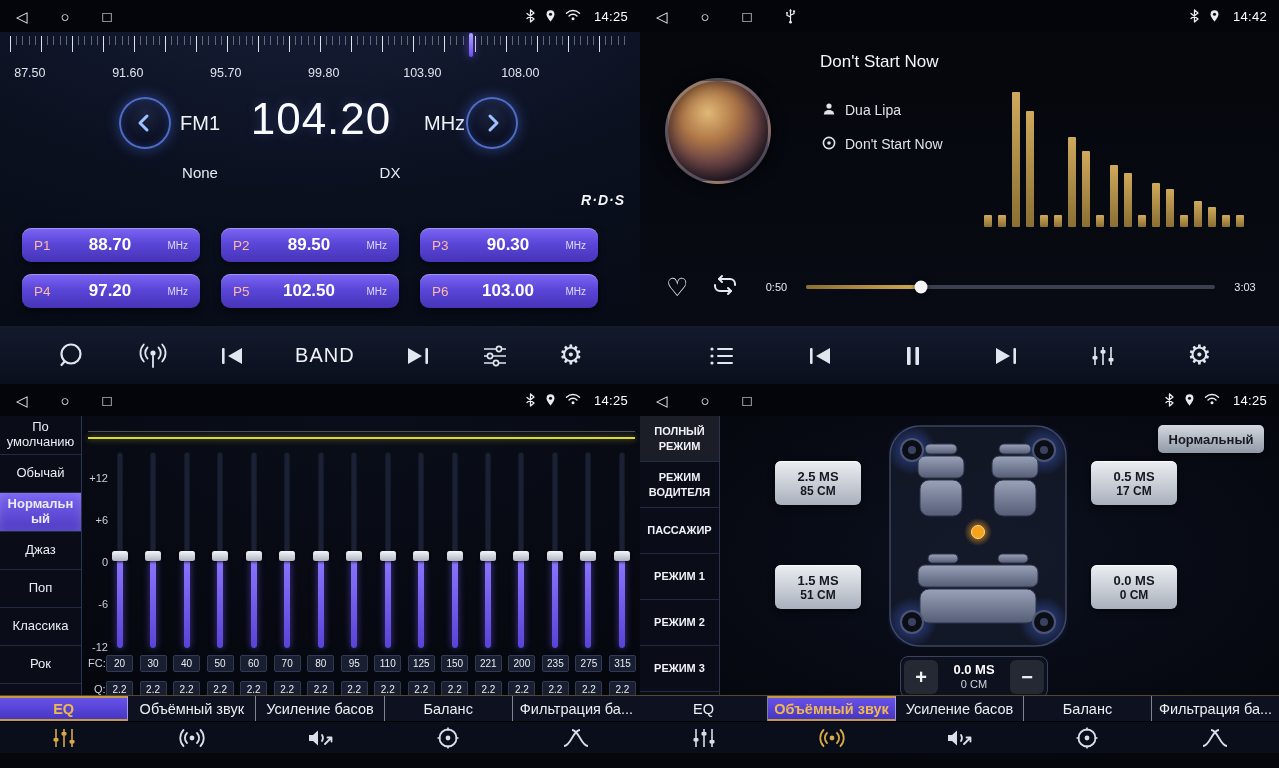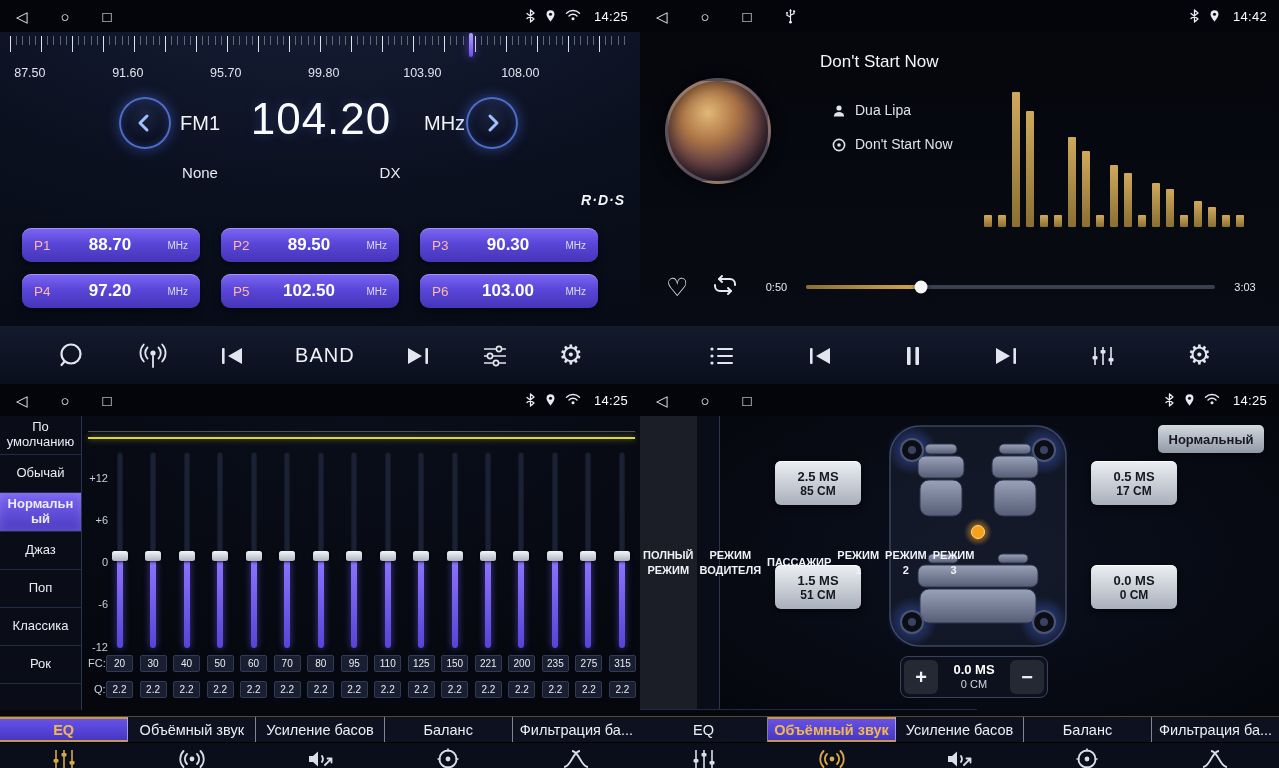--- a/index.html
+++ b/index.html
@@ -42,21 +42,21 @@
 .rds{position:absolute;right:15px;top:192px;font-style:italic;font-weight:bold;font-size:14px;letter-spacing:1px;color:#f4f6fa}
 .presets{position:absolute;left:22px;right:22px;top:228px;display:flex;flex-wrap:wrap;gap:12px 21px}
 .preset{width:178px;height:34px;border:none;border-radius:9px;background:linear-gradient(180deg,#7c66f4 0%,#5a46d8 45%,#4634b8 100%);display:flex;align-items:center;padding:0 12px;color:#fff;box-shadow:inset 0 1px 0 rgba(255,255,255,.3),0 3px 7px rgba(0,0,0,.5);cursor:pointer}
 .preset .p-name{font-size:13.5px;width:26px;text-align:left;color:#ffb9a6}
 .preset .p-freq{flex:1;text-align:center;font-size:17px;font-weight:bold}
 .preset .p-unit{font-size:10px;opacity:.8;width:28px;text-align:right}
 
 
 .album{position:absolute;left:25px;top:78px;width:106px;height:106px;border-radius:50%;border:3px solid rgba(130,140,160,.4);background:radial-gradient(circle at 40% 32%,#e0b877 0%,#b07848 30%,#6a4444 55%,#201826 80%,#121018 100%);box-shadow:0 0 14px rgba(0,0,0,.8),inset 0 0 18px rgba(0,0,0,.55)}
 .track-title{position:absolute;left:180px;top:52px;font-size:17px;color:#f2f4f8}
-.meta{position:absolute;left:192px;display:flex;align-items:flex-end;gap:9px;color:#dfe3ea;font-size:14px}
+.meta{position:absolute;left:182px;display:flex;align-items:flex-start;gap:9px;color:#dfe3ea;font-size:14px}
 .meta.artist-row{top:102px}.meta.album-row{top:136px}
 .spectrum{position:absolute;left:344px;top:86px;width:270px;height:141px;display:flex;align-items:flex-end;gap:6px}
 .spec-bar{width:8px;background:linear-gradient(180deg,#cfa95c,#8a6f33);border-radius:1px}
 .controls{position:absolute;left:26px;right:16px;top:268px;height:38px;display:flex;align-items:center}
 .heart{font-size:25px;color:#f2f4f6;margin-right:22px;line-height:1;cursor:pointer}
 .repeat{margin-right:18px;color:#e6e9f0;cursor:pointer}
 .ptime{font-size:11px;color:#e6e9f0;width:36px;text-align:center}
 .pslider{flex:1;position:relative;height:4px;background:#3a4050;border-radius:2px;margin:0 12px;cursor:pointer}
 .pslider .fillbar{position:absolute;left:0;top:0;bottom:0;background:linear-gradient(90deg,#8a6f33,#d2a84e);border-radius:2px}
 .pslider .thumb{position:absolute;top:50%;width:13px;height:13px;border-radius:50%;background:#f4f6fa;transform:translate(-50%,-50%);box-shadow:0 0 5px rgba(0,0,0,.7)}
@@ -75,31 +75,31 @@
 .eq-slider .track{position:absolute;left:5px;top:0;bottom:0;width:6px;background:#1c2236;border-radius:3px;box-shadow:inset 0 0 2px #000}
 .eq-slider .fill{position:absolute;left:5px;width:6px;bottom:0;background:linear-gradient(180deg,#8d76ff,#5743d6);border-radius:3px;box-shadow:0 0 7px rgba(120,92,255,.55)}
 .eq-slider .handle{position:absolute;left:0;width:16px;height:10px;border-radius:2.5px;background:linear-gradient(180deg,#f4f6f9,#aeb4bf);box-shadow:0 1px 3px rgba(0,0,0,.8)}
 .rowlabel{position:absolute;font-size:11px;color:#cdd3de}
 .fc-label{top:241px;left:6px}.q-label{top:267px;left:12px}
 .eq-row{position:absolute;left:24px;right:4px;display:flex;justify-content:space-between}
 .eq-row.fc{top:239px}.eq-row.q{top:265px}
 .val-box{width:27px;height:17px;background:#191f30;border:1px solid #303a56;border-radius:2px;font-size:10px;display:flex;align-items:center;justify-content:center;color:#e8ebf2;cursor:pointer}
 
 
-.tabbar{position:absolute;left:0;right:0;bottom:8px;height:44px;z-index:3}
+.tabbar{position:absolute;left:0;right:0;bottom:0;height:73px;z-index:3}
 .tabrow{display:flex;height:26px;background:#0e1220;border-top:1px solid rgba(170,140,60,.45)}
 .tab{flex:1;display:flex;align-items:center;justify-content:center;font-size:14.5px;color:#eceef4;border-right:1px solid rgba(225,228,235,.55);white-space:nowrap;overflow:hidden;cursor:pointer}
 .tab:last-child{border-right:none}
 .tab.sel{background:linear-gradient(180deg,#6a54ec,#4434c0);color:#f0b84e;box-shadow:inset 0 2px 0 #c89a3f,inset 0 -2px 0 #c89a3f;font-weight:bold}
 .iconrow{display:flex;height:32px;background:#090e1a;align-items:center;border-top:1px solid #000}
 .ticon{flex:1;display:flex;align-items:center;justify-content:center;color:#d9dee8;cursor:pointer}
 .ticon.gold{color:#d9a945}
 
 
-.sur-side{position:absolute;left:0;top:32px;bottom:58px;width:80px;background:#0a0d17;border-right:1px solid #2a3350;display:flex;flex-direction:row;z-index:2}
+.sur-side{position:absolute;left:0;top:32px;bottom:58px;width:80px;background:#0a0d17;border-right:1px solid #2a3350;display:flex;flex-direction:column;z-index:2}
 .sur-mode{min-height:46px;display:flex;align-items:center;justify-content:center;text-align:center;font-size:11px;font-weight:bold;color:#f0f2f7;border-bottom:1px solid #222b44;padding:4px 3px;line-height:1.3;cursor:pointer}
 .sur-mode.sel{background:rgba(255,255,255,.07)}
 .sur-main{position:absolute;left:80px;right:0;top:32px;bottom:58px}
 .profile-btn{position:absolute;left:438px;top:9px;width:106px;height:28px;border:none;border-radius:5px;background:linear-gradient(180deg,#d4d8df,#9099a6);color:#171a22;font-size:13px;font-weight:bold;box-shadow:0 2px 5px rgba(0,0,0,.6);cursor:pointer;font-family:inherit}
 .delay{position:absolute;width:86px;height:44px;border-radius:6px;background:linear-gradient(180deg,#eceef2,#a9b0bc);color:#14171f;display:flex;flex-direction:column;align-items:center;justify-content:center;font-weight:bold;box-shadow:0 2px 6px rgba(0,0,0,.65),inset 0 1px 0 rgba(255,255,255,.8);cursor:pointer}
 .delay .ms{font-size:13px}.delay .cm{font-size:12px}
 .d-fl{left:55px;top:45px}.d-fr{left:371px;top:45px}.d-rl{left:55px;top:149px}.d-rr{left:371px;top:149px}
 .car{position:absolute;left:162px;top:4px;width:192px;height:232px}
 .adjuster{position:absolute;left:180px;top:240px;width:148px;height:42px;background:rgba(14,18,30,.92);border:1px solid #39425e;border-radius:8px;display:flex;align-items:center;padding:3px;gap:4px}
 .adj-btn{width:34px;height:34px;border:none;border-radius:6px;background:rgba(255,255,255,.1);color:#f0f2f6;font-size:20px;font-weight:bold;cursor:pointer;font-family:inherit}

